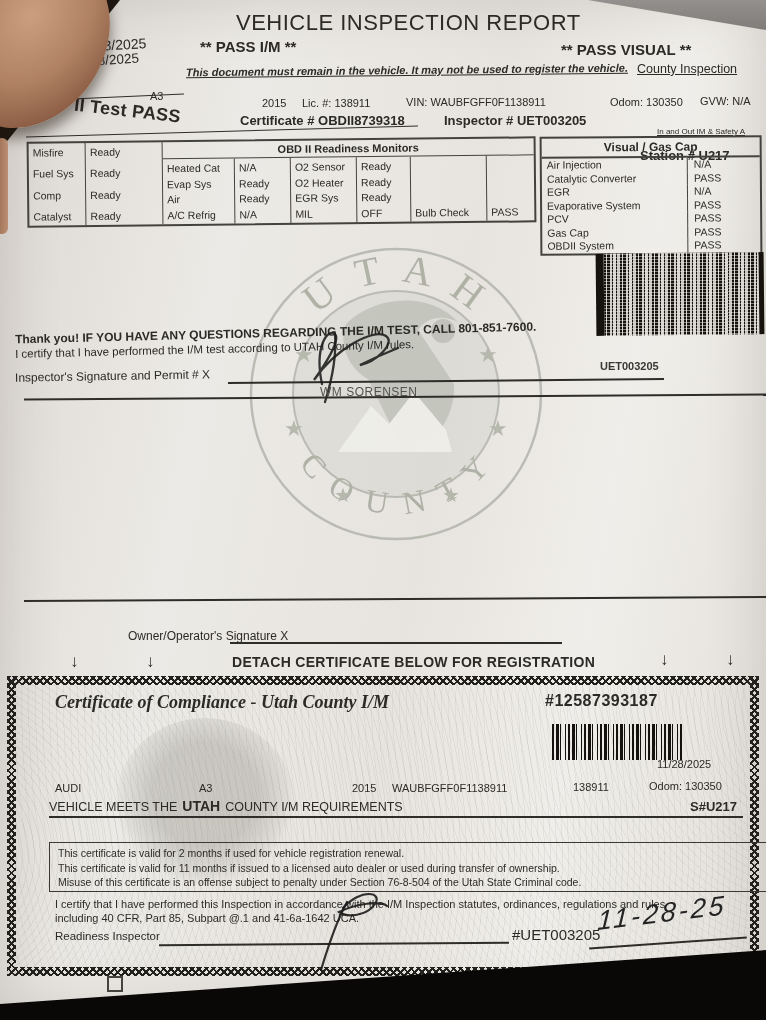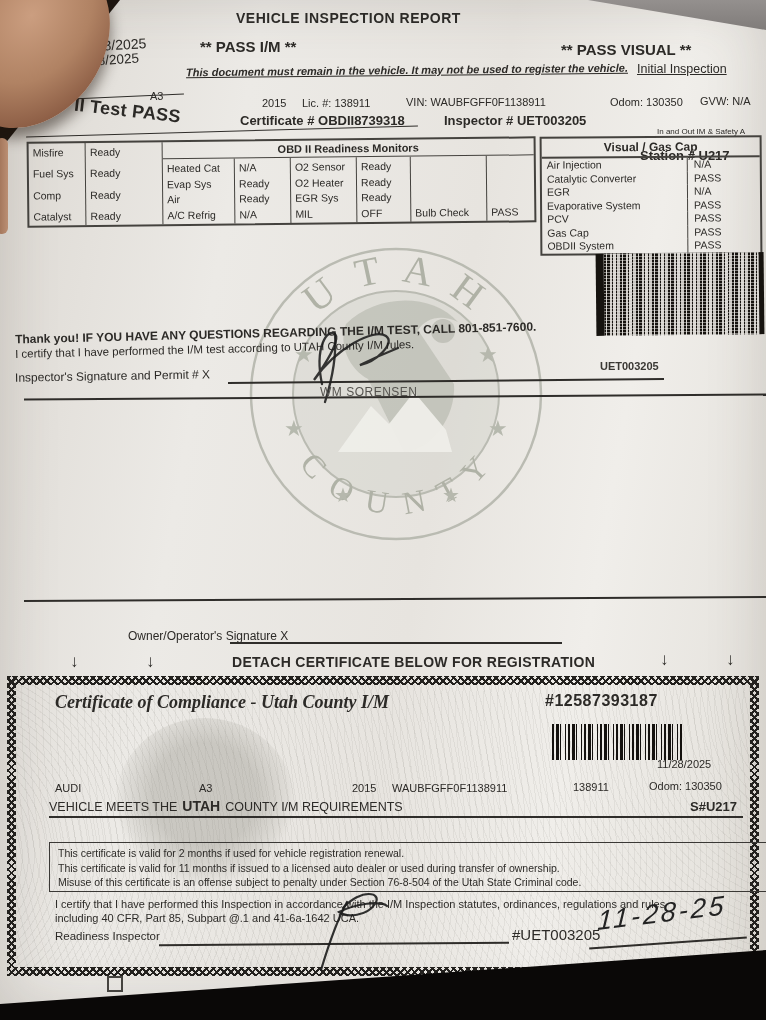--- a/index.html
+++ b/index.html
@@ -19,21 +19,21 @@
     background:radial-gradient(ellipse at 42% 38%,#cb9e80 0%,#b08263 45%,#8a5b43 78%,#5f3b2a 100%);
     transform:rotate(34deg);box-shadow:6px 8px 14px rgba(30,20,12,.5);}
   .finger-sliver{position:absolute;left:-4px;top:138px;width:12px;height:96px;border-radius:8px;
     background:linear-gradient(90deg,#9a6c51,#bb8f73);}
   .corner-tr{position:absolute;left:0;top:0;width:766px;height:34px;
     background:linear-gradient(#94908e,#7d7977);clip-path:polygon(588px 0,766px 0,766px 30px);}
   .bottom-dark{position:absolute;left:0;top:0;width:766px;height:1020px;pointer-events:none;
     background:linear-gradient(#2b241d 0%,#0a0807 60%);
     clip-path:polygon(0 1004px,766px 950px,766px 1020px,0 1020px);}
   
-  .title{font-weight:700;font-size:14px;letter-spacing:.5px;text-align:right;}
+  .title{font-weight:400;font-size:22px;letter-spacing:.5px;text-align:right;}
   .passmark{font-weight:700;font-size:15px;}
   .notice{font-style:italic;font-size:11px;text-decoration:underline;font-weight:600;}
   .small{font-size:11px;}
   .tiny{font-size:8px;}
   .bold13{font-weight:700;font-size:13px;}
   .obdpass{font-weight:700;font-size:18px;letter-spacing:.3px;}
   
   .monitors{position:absolute;left:27px;top:139px;width:509px;height:86px;display:flex;
     border:2px solid #44423e;box-sizing:border-box;font-size:10.5px;transform:rotate(-.6deg);}
   .m-col{border-right:1.5px solid #44423e;box-sizing:border-box;padding:2px 4px;
@@ -122,37 +122,37 @@
       <text x="88" y="258" font-size="20" fill="#aeb1a5">★</text>
       <text x="196" y="258" font-size="20" fill="#aeb1a5">★</text>
     </svg>
 
     <div class="abs title" style="left:236px;top:10px;">VEHICLE INSPECTION REPORT</div>
     <div class="abs" style="left:40px;top:38px;font-size:14px;transform:rotate(-3deg);">Date: 11/28/2025</div>
     <div class="abs passmark" style="left:200px;top:38px;">** PASS I/M **</div>
     <div class="abs passmark" style="left:561px;top:41px;">** PASS VISUAL **</div>
     <div class="abs" style="left:8px;top:55px;font-size:13.5px;transform:rotate(-4deg);">Test Date: 11/28/2025</div>
     <div class="abs notice" style="left:186px;top:64px;transform:rotate(-.6deg);">This document must remain in the vehicle. It may not be used to register the vehicle.</div>
-    <div class="abs" style="left:637px;top:62px;font-size:12.5px;text-decoration:underline;">Initial Inspection</div>
+    <div class="abs" style="left:637px;top:62px;font-size:12.5px;text-decoration:underline;">County Inspection</div>
 
     <div class="abs small" style="left:30px;top:82px;transform:rotate(-3deg);">AUDI</div>
     <div class="ln thin" style="left:26px;top:97px;width:158px;transform:rotate(-2.5deg);"></div>
     <div class="abs small" style="left:150px;top:90px;">A3</div>
     <div class="abs small" style="left:262px;top:97px;">2015</div>
     <div class="abs small" style="left:302px;top:97px;">Lic. #: 138911</div>
     <div class="abs small" style="left:406px;top:96px;">VIN: WAUBFGFF0F1138911</div>
     <div class="abs small" style="left:610px;top:96px;">Odom: 130350</div>
     <div class="abs small" style="left:700px;top:95px;">GVW: N/A</div>
 
     <div class="abs obdpass" style="left:28px;top:98px;transform:rotate(6.5deg);">OBD II Test PASS</div>
     <div class="ln thin" style="left:26px;top:131px;width:392px;transform:rotate(-1.6deg);"></div>
     <div class="abs bold13" style="left:240px;top:113px;">Certificate # OBDII8739318</div>
     <div class="abs bold13" style="left:444px;top:113px;">Inspector # UET003205</div>
     <div class="abs bold13" style="left:640px;top:112px;margin-top:36px;">Station # U217</div>
-    <div class="abs tiny" style="left:657px;top:127px;">In and Out IM &amp; Safety A</div>
+    <div class="abs tiny" style="left:657px;top:127px;text-decoration:underline;">In and Out IM &amp; Safety A</div>
 
     <div class="monitors">
       <div class="m-col" style="width:58px;">
         <span>Misfire</span>
         <span>Fuel Sys</span>
         <span>Comp</span>
         <span>Catalyst</span>
       </div>
       <div class="m-col" style="width:78px;">
         <span>Ready</span>

